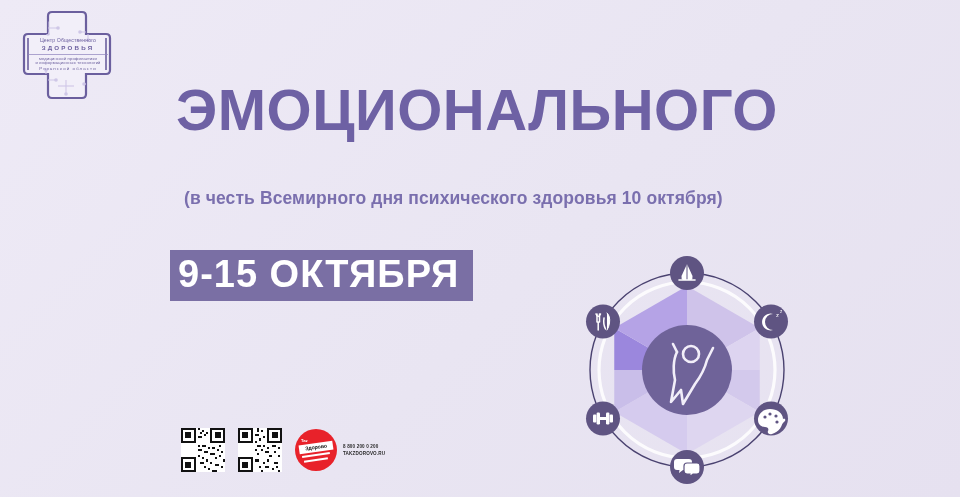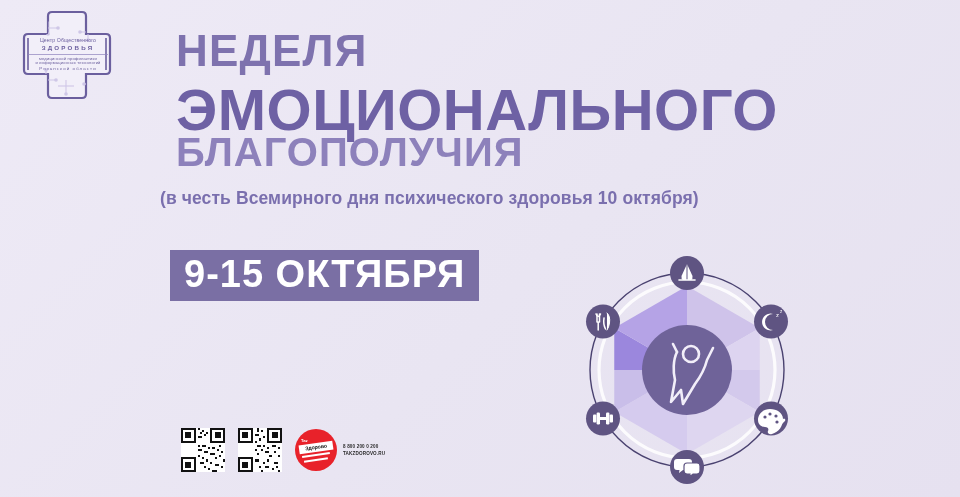--- a/index.html
+++ b/index.html
@@ -43,30 +43,30 @@
     position:absolute;left:176px;top:76px;
     font-size:58px;font-weight:bold;letter-spacing:.5px;
     color:#6e61a4;
   }
   .h-line3{
     position:absolute;left:176px;top:130px;
     font-size:40px;font-weight:bold;letter-spacing:1px;
     color:#8d81bb;
   }
   .subtitle{
-    position:absolute;left:160px;top:188px;
+    position:absolute;left:184px;top:188px;
     font-size:17.5px;font-weight:bold;letter-spacing:.1px;
     color:#7a6fae;
   }
   .date-badge{
     position:absolute;left:170px;top:250px;
     background:#7a6fa4;
     color:#ffffff;
     font-size:38px;font-weight:bold;letter-spacing:1px;
-    padding:5px 14px 8px 14px;
+    padding:5px 14px 8px 8px;
     line-height:1;
   }
 
   
   .wheel{
     position:absolute;left:573px;top:256px;width:228px;height:228px;
   }
 
   
   .footer{
@@ -141,23 +141,21 @@
     <div class="logo-text">
       <div class="logo-l1">Центр Общественного</div>
       <div class="logo-l2">ЗДОРОВЬЯ</div>
       <div class="logo-rule"></div>
       <div class="logo-l3">медицинской  профилактики</div>
       <div class="logo-l4">и информационных технологий</div>
       <div class="logo-l5">Рязанской области</div>
     </div>
   </div>
 
-  <div class="h-line1">НЕДЕЛЯ</div>
   <div class="h-line2">ЭМОЦИОНАЛЬНОГО</div>
-  <div class="h-line3">БЛАГОПОЛУЧИЯ</div>
   <div class="subtitle">(в честь Всемирного дня психического здоровья 10 октября)</div>
   <div class="date-badge">9-15 ОКТЯБРЯ</div>
 
   <svg class="wheel" viewBox="0 0 228 228">
 
     <g>
       <path fill="#9b87dd" d="M114 114 L41.25 72 L41.25 114 Z"></path>
       <path fill="#b5a3e6" d="M114 114 L41.25 72 L114 30 Z"></path>
       <path fill="#cfc3ea" d="M114 114 L114 30 L186.75 72 Z"></path>
       <path fill="#ddd4f0" d="M114 114 L186.75 72 L186.75 114 Z"></path>

